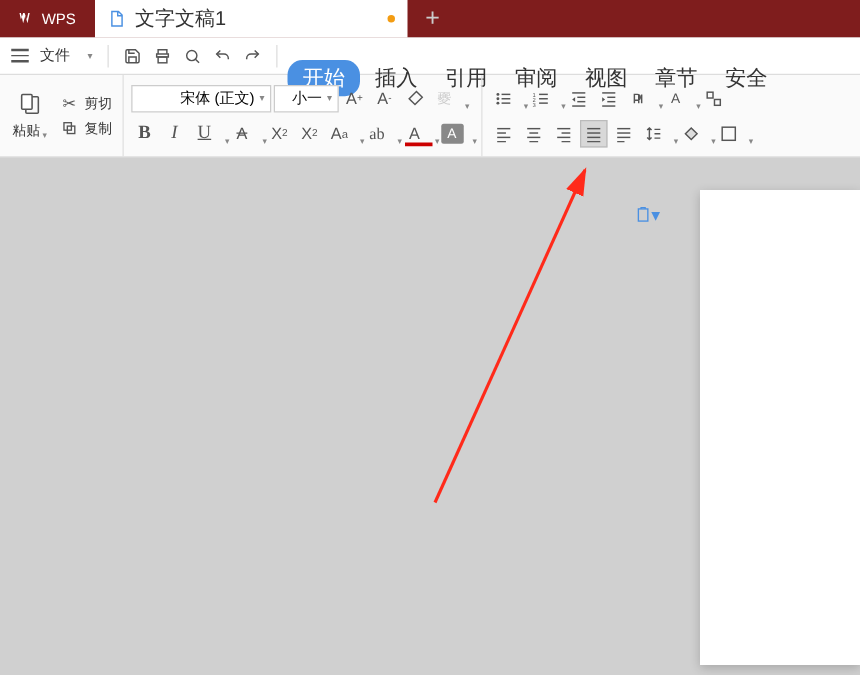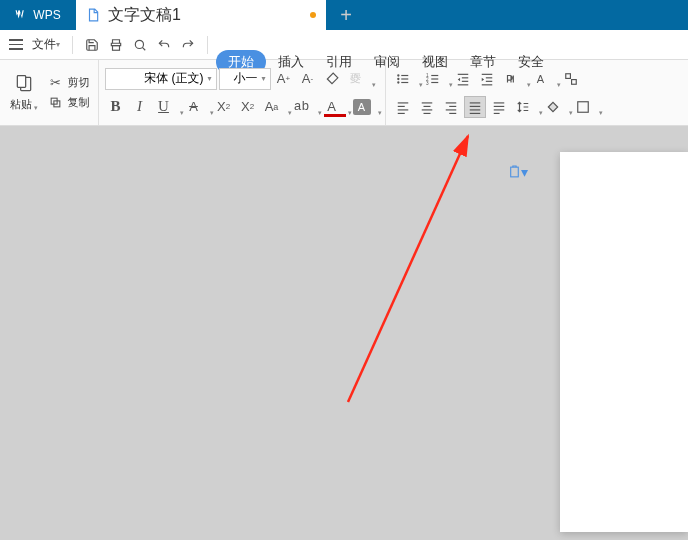--- a/index.html
+++ b/index.html
@@ -1,33 +1,33 @@
 <!DOCTYPE html>
 <html><head>
 <meta charset="utf-8">
 <style>
 * { margin: 0; padding: 0; box-sizing: border-box; font-family: "Microsoft YaHei", Arial, sans-serif; }
 body { width: 688px; height: 540px; background: #d0d0d0; overflow: hidden; }
 
-.titlebar { height: 30px; background: #0369a1; display: flex; align-items: stretch; }
+.titlebar { height: 30px; background: #7f1d1d; display: flex; align-items: stretch; }
 .titlebar .brand { width: 76px; display: flex; align-items: center; justify-content: center; color: #fff; font-size: 12px; gap: 4px; }
 .titlebar .brand svg { width: 14px; height: 14px; }
 .tab-active { background: #fff; display: flex; align-items: center; gap: 8px; padding: 0 10px; width: 250px; color: #333; font-size: 16px; position: relative; }
 .tab-active .doc-icon { width: 14px; height: 14px; color: #4a90e2; }
 .tab-mod { width: 6px; height: 6px; border-radius: 50%; background: #f39c12; margin-left: auto; }
 .newtab { width: 40px; display: flex; align-items: center; justify-content: center; color: #ccc; font-size: 20px; cursor: pointer; }
 
 .menubar { height: 30px; background: #fff; border-bottom: 1px solid #ddd; display: flex; align-items: center; padding: 0 6px; gap: 2px; }
 .hamburger { width: 20px; display: flex; flex-direction: column; gap: 3px; align-items: center; justify-content: center; }
 .hamburger span { width: 14px; height: 1.5px; background: #555; }
-.file-menu { font-size: 12px; color: #333; padding: 0 4px; display: flex; align-items: center; gap: 0; }
+.file-menu { font-size: 12px; color: #333; padding: 0 4px; display: flex; align-items: center; gap: 14px; }
 .file-menu .dd { font-size: 8px; color: #888; }
 .sep { width: 1px; height: 18px; background: #ddd; margin: 0 6px; }
 .quickbtn { width: 22px; height: 22px; display: flex; align-items: center; justify-content: center; color: #555; font-size: 14px; cursor: pointer; }
-.menuitem { font-size: 13px; padding: 4px 10px; cursor: pointer; color: #333; margin-top: 35px; }
+.menuitem { font-size: 17px; padding: 4px 10px; cursor: pointer; color: #333; margin-top: 35px; }
 .menuitem.active { background: #4a90e2; color: #fff; border-radius: 12px; padding: 3px 12px; }
 
 .ribbon { height: 66px; background: #fafafa; border-bottom: 1px solid #ddd; display: flex; }
 .rgroup { border-right: 1px solid #e0e0e0; padding: 4px 6px; display: flex; gap: 4px; }
 .vbtn { display: flex; flex-direction: column; align-items: center; justify-content: center; gap: 2px; padding: 2px 4px; cursor: pointer; }
 .vbtn .ic { width: 22px; height: 22px; display: flex; align-items: center; justify-content: center; color: #555; font-size: 16px; }
 .vbtn .lbl { font-size: 11px; color: #333; display: flex; align-items: flex-end; gap: 2px; }
 .vbtn .dd { font-size: 7px; color: #888; }
 .hstack { display: flex; flex-direction: column; gap: 2px; justify-content: center; }
 .hrow { display: flex; align-items: center; gap: 2px; }
@@ -194,21 +194,21 @@
         <div class="iconbtn i">I</div>
         <div class="iconbtn u withdd">U<span class="dd">▾</span></div>
         <div class="iconbtn withdd">
             <span style="text-decoration:line-through">A</span>
             <span class="dd">▾</span>
           </div>
         <div class="iconbtn sup">X<sup>2</sup></div>
         <div class="iconbtn sub">X<sub>2</sub></div>
         <div class="iconbtn withdd">A<span style="font-size:9px">a</span><span class="dd">▾</span></div>
         <div class="iconbtn withdd">
-            <span style="font-family:Liberation Mono, monospace">ab</span>
+            <span style="font-family:Liberation Serif, serif">ab</span>
             <span class="dd">▾</span>
           </div>
         <div class="iconbtn withdd underA" style="--clr:#c00">A<span class="dd">▾</span></div>
         <div class="iconbtn withdd">
             <span class="shading">A</span>
             <span class="dd">▾</span>
           </div>
       </div>
     </div>
   </div>

